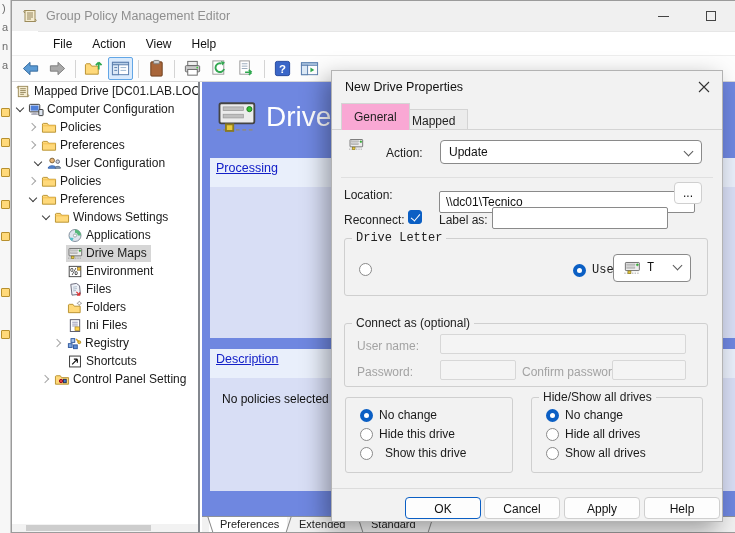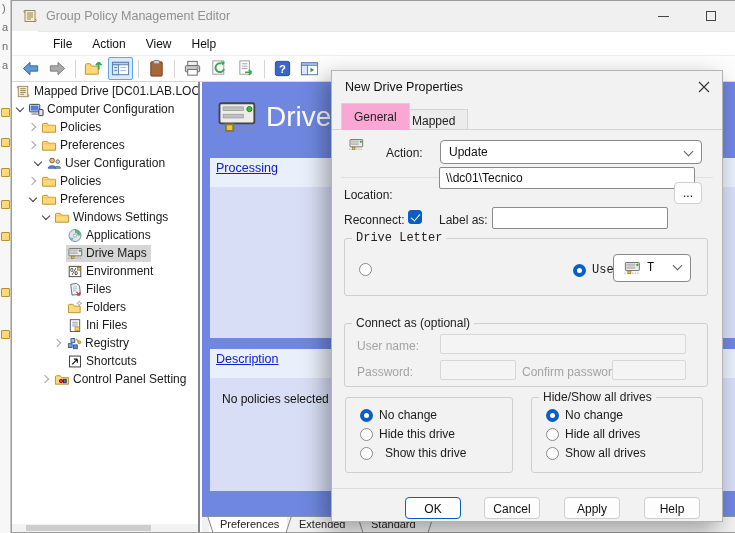--- a/index.html
+++ b/index.html
@@ -87,21 +87,21 @@
   .ddchev{position:absolute;right:9px;width:7px;height:7px;border-right:1.4px solid #5a5a5a;border-bottom:1.4px solid #5a5a5a;transform:rotate(45deg);top:7px;}
   .btn3{position:absolute;background:#fdfdfd;border:1px solid #cfcfcf;border-radius:4px;text-align:center;font-size:12px;color:#111;}
   .hsep{position:absolute;height:1px;background:#e0e0e0;}
   .group{position:absolute;border:1px solid #cfcfcf;border-radius:3px;}
   .glabel{position:absolute;top:-8px;left:7px;background:#f2f2f2;padding:0 4px;font-size:12px;color:#222;}
   .opt{position:absolute;display:flex;align-items:center;gap:6px;}
   .radio{width:13px;height:13px;border-radius:50%;border:1px solid #8a8a8a;background:#fff;flex:0 0 13px;}
   .radio.on{border:4px solid #0b5fc4;}
   .cb{position:absolute;width:14px;height:14px;background:#0b5fc4;border:1px solid #0b5fc4;border-radius:3px;}
   .cb::after{content:'';position:absolute;left:4px;top:1px;width:4px;height:8px;border-right:1.6px solid #fff;border-bottom:1.6px solid #fff;transform:rotate(40deg);}
-  .fbtn{position:absolute;top:426px;width:56px;height:22px;line-height:20px;}
+  .fbtn{position:absolute;top:426px;width:76px;height:22px;line-height:20px;}
   .fbtn.default{border:1.5px solid #0b5fc4;}
   .dsep{position:absolute;left:0;right:0;top:417px;height:1px;background:#dcdcdc;}
   .dldd{display:flex;align-items:center;gap:5px;}
   .dldd .ticon{width:20px;height:14px;} .dldd .ticon svg{width:20px;height:14px;}
 </style>
 </head>
 <body>
 
 <div class="screen">
 
@@ -527,21 +527,21 @@
       </span>
     <span class="lbl" style="left:54px;top:75px;">Action:</span>
     <div class="sel" style="left:108px;top:69px;width:262px;height:24px;">
       <span>Update</span>
       <span class="ddchev"></span>
     </div>
 
     <div class="hsep" style="left:9px;right:9px;top:106px;"></div>
 
     <span class="lbl" style="left:12px;top:117px;">Location:</span>
-    <input class="txt" style="left: 107px; top: 96px; width: 256px; height: 22px;" readonly="" value="\\dc01\Tecnico">
+    <input class="txt" style="left: 107px; top: 120px; width: 256px; height: 22px;" readonly="" value="\\dc01\Tecnico">
     <button class="btn3" style="left:342px;top:111px;width:28px;height:22px;">...</button>
 
     <span class="lbl" style="left:12px;top:142px;">Reconnect:</span>
     <span class="cb" style="left:76px;top:139px;"></span>
     <span class="lbl" style="left:107px;top:142px;">Label as:</span>
     <input class="txt" style="left: 160px; top: 136px; width: 176px; height: 22px;" readonly="" value="">
 
     <div class="group" style="left:12px;top:167px;width:364px;height:58px;font-family:Liberation Mono, monospace;">
       <span class="glabel">Drive Letter</span>
       <label class="opt" style="left:14px;top:24px;">

